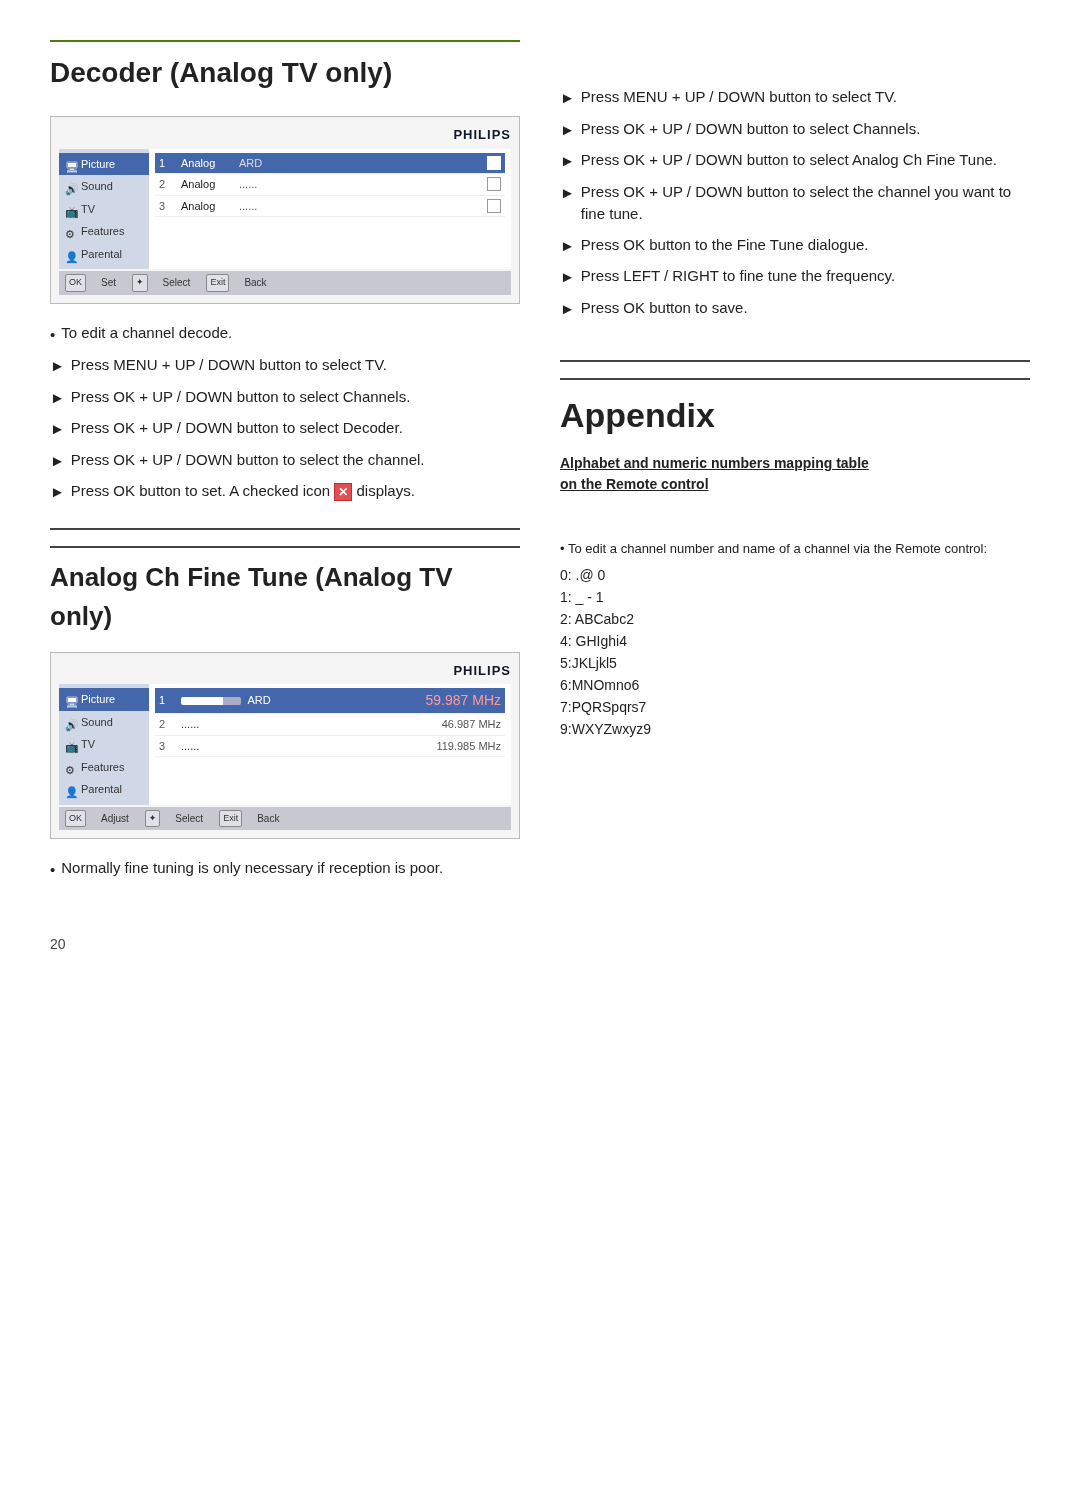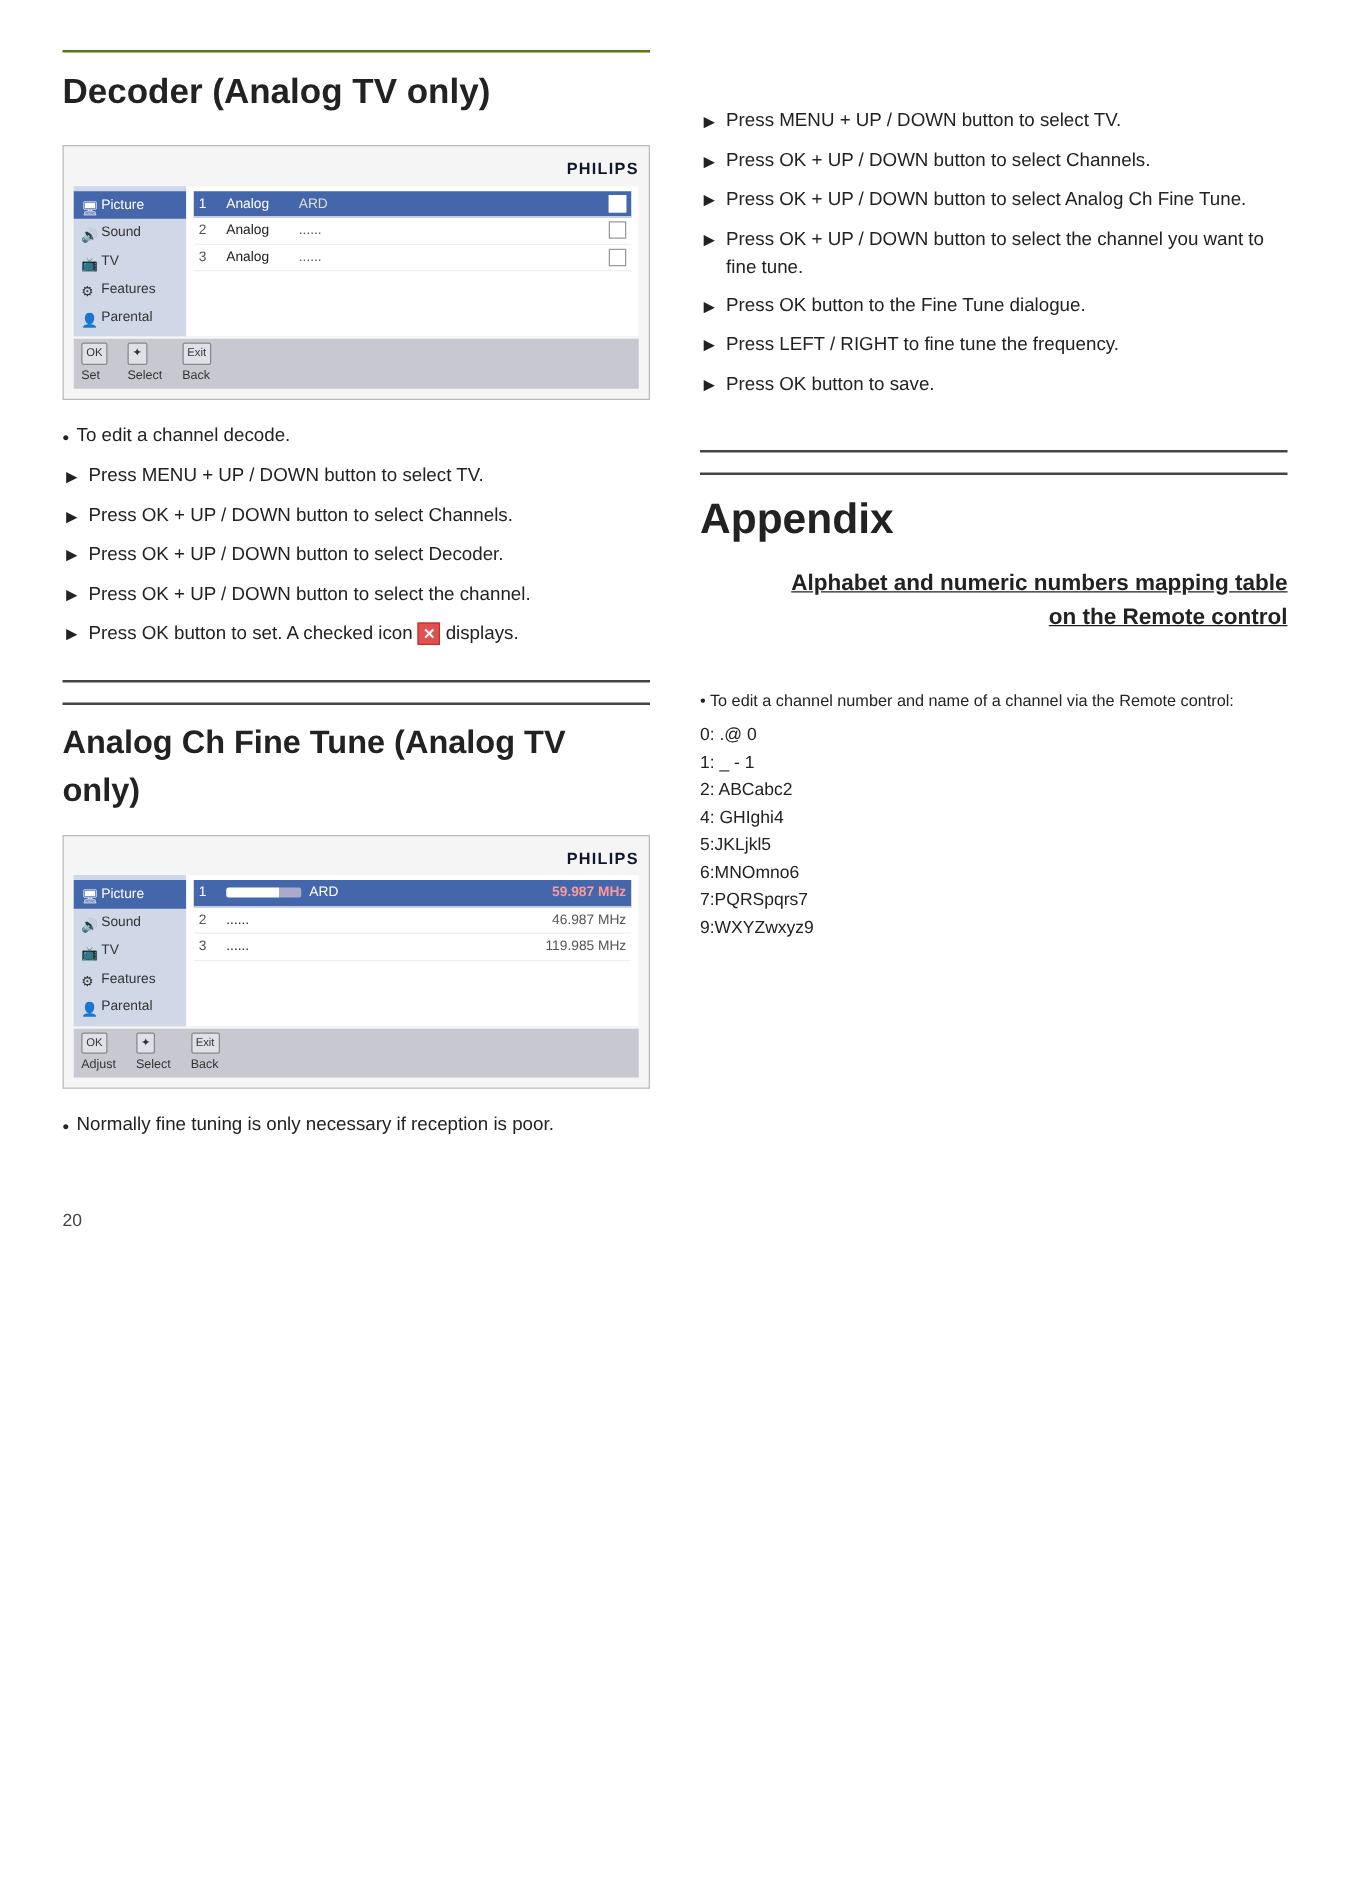--- a/index.html
+++ b/index.html
@@ -140,23 +140,22 @@
       display: flex;
       background: #c8c8d0;
       padding: 3px 6px;
       gap: 16px;
       font-size: 10px;
       color: #333;
       margin-top: 2px;
     }
     .tv-menu-bar .bar-item {
       display: flex;
-      align-items: flex-start;
-      gap: 1px;
-      flex-direction: column;
+      align-items: center;
+      gap: 15px;
     }
     .bar-key {
       border: 1px solid #888;
       background: #e0e0e8;
       padding: 1px 3px;
       font-size: 9px;
       border-radius: 2px;
     }
     
     .instruction-list {
@@ -200,24 +199,23 @@
     }
     
     .appendix-title {
       font-size: 34px;
       font-weight: bold;
       border-top: 2px solid #444;
       padding-top: 10px;
       margin-bottom: 12px;
     }
     .appendix-subtitle {
-      font-size: 18px;
+      font-size: 14px;
       font-weight: bold;
       margin-bottom: 6px;
-      text-align: right;
     }
     .appendix-subtitle span {
       text-decoration: underline;
     }
     .appendix-list {
       list-style: none;
       padding: 0;
       margin: 6px 0 0 0;
     }
     .appendix-list li {
@@ -357,21 +355,21 @@
             <span>Parental</span>
           </div>
         </div>
         <div class="tv-menu-main">
           <div class="tv-menu-row" style="background:#4466aa;color:#fff;">
             <span class="row-num" style="color:#fff;">1</span>
             <span style="flex:1;">
               <span style="display:inline-block;width:60px;height:8px;background:linear-gradient(to right,#fff 70%,#aac 70%);border-radius:2px;vertical-align:middle;margin-right:4px;"></span>
               ARD
             </span>
-            <span style="color:#ff9999;font-weight:bold;font-size:11px;">59.987 MHz</span>
+            <span style="color:#ff9999;font-weight:normal;font-size:14px;">59.987 MHz</span>
           </div>
           <div class="tv-menu-row">
             <span class="row-num">2</span>
             <span class="row-type">......</span>
             <span class="row-extra"></span>
             <span style="font-size:11px;color:#555;">46.987 MHz</span>
           </div>
           <div class="tv-menu-row">
             <span class="row-num">3</span>
             <span class="row-type">......</span>

